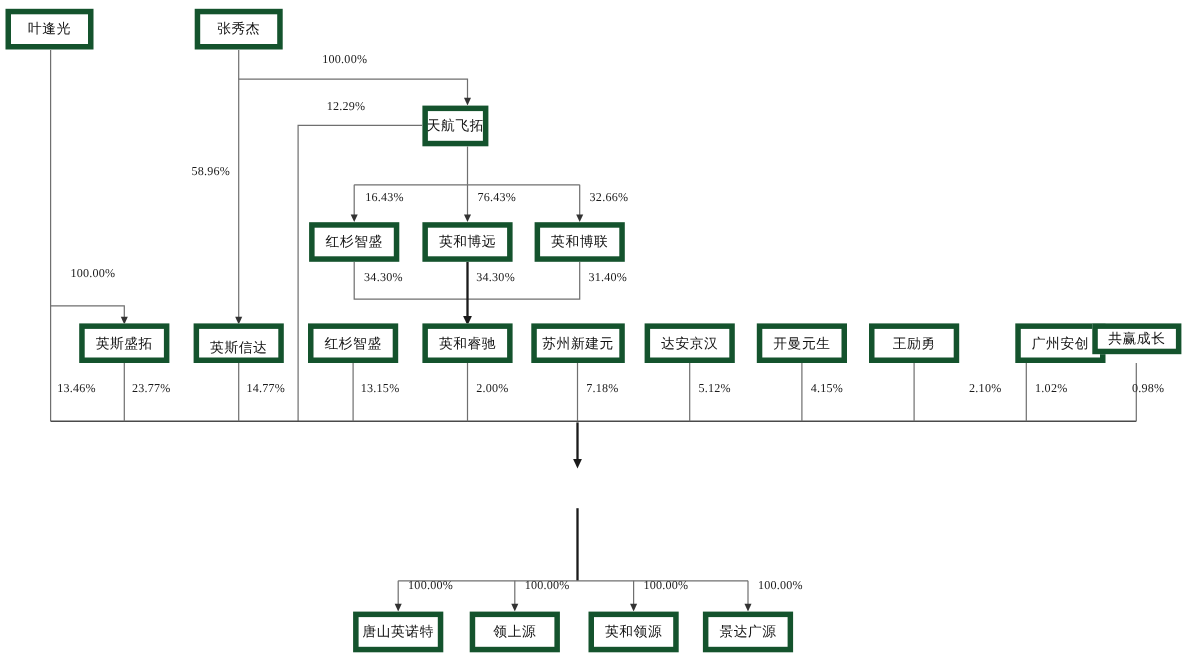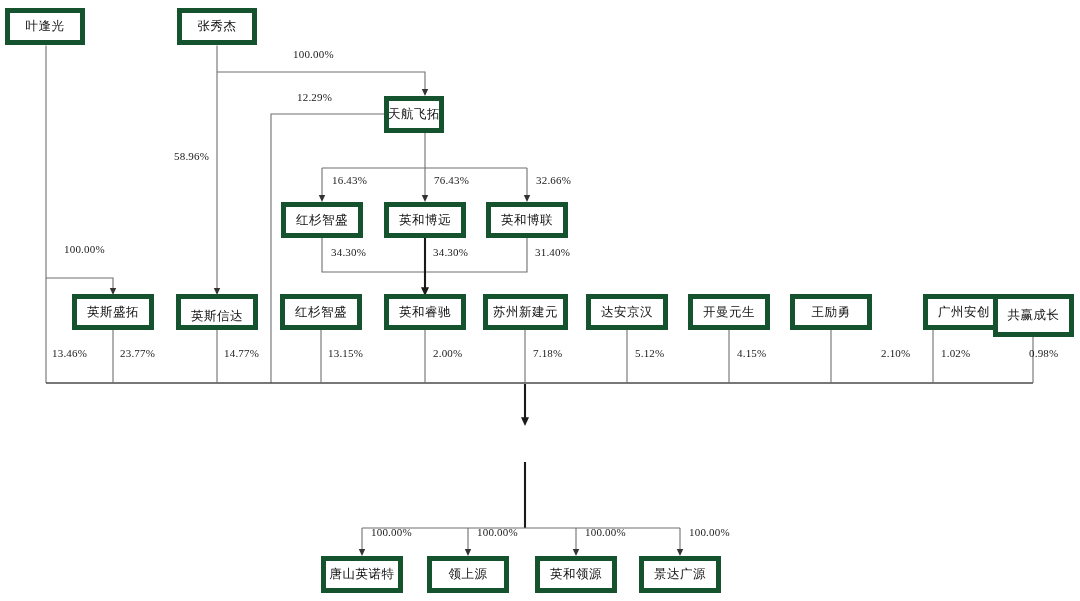--- a/index.html
+++ b/index.html
@@ -154,21 +154,21 @@
   </div>
   <div class="node" style="left:688px; top:294px; width:82px; height:36px;">
     <span>开曼元生</span>
   </div>
   <div class="node" style="left:790px; top:294px; width:82px; height:36px;">
     <span>王励勇</span>
   </div>
   <div class="node" style="left:892px; top:294px; width:82px; height:36px;margin-left:31px;">
     <span>广州安创</span>
   </div>
-  <div class="node" style="left:993px; top:294px; width:81px; height:43px;">
+  <div class="node" style="left:993px; top:294px; width:81px; height:28px;">
     <span>共赢成长</span>
   </div>
 
 
   <div class="node" style="left:321px; top:556px; width:82px; height:37px;">
     <span>唐山英诺特</span>
   </div>
   <div class="node" style="left:427px; top:556px; width:82px; height:37px;">
     <span>领上源</span>
   </div>

